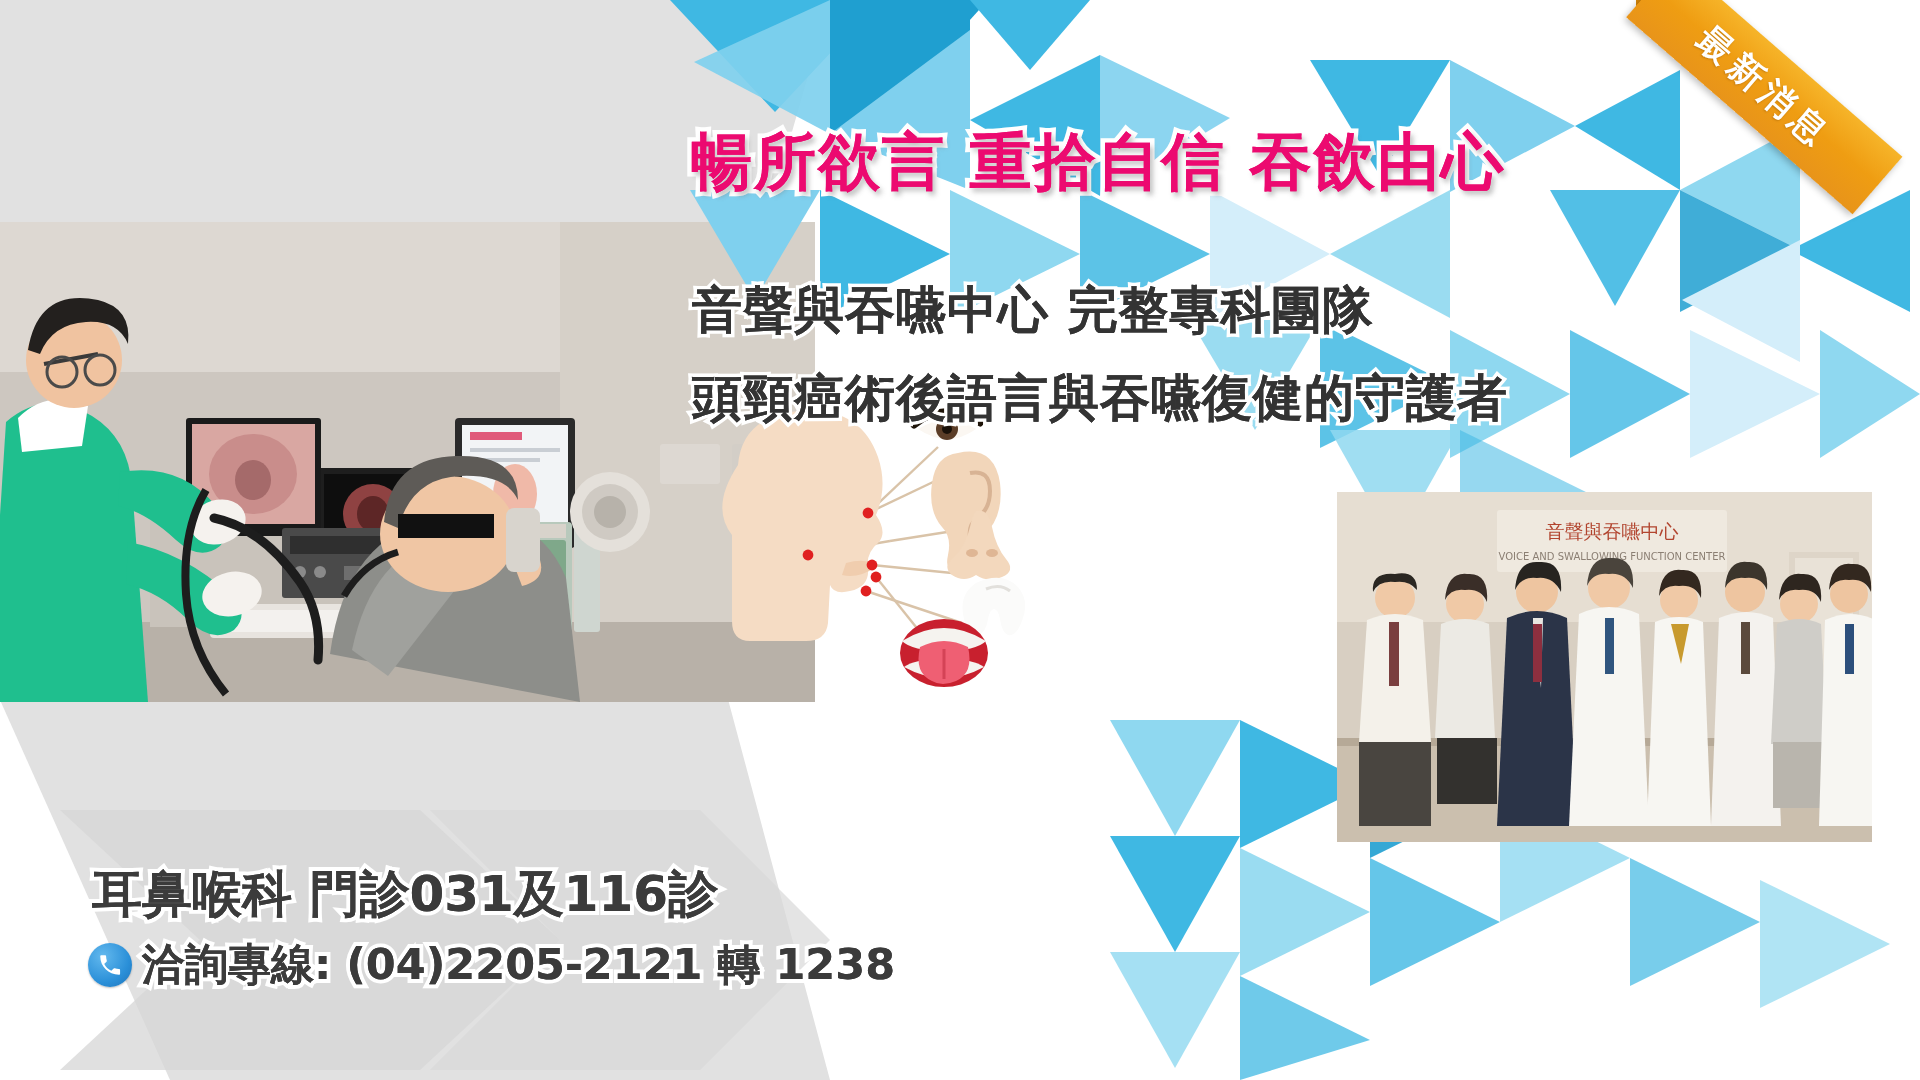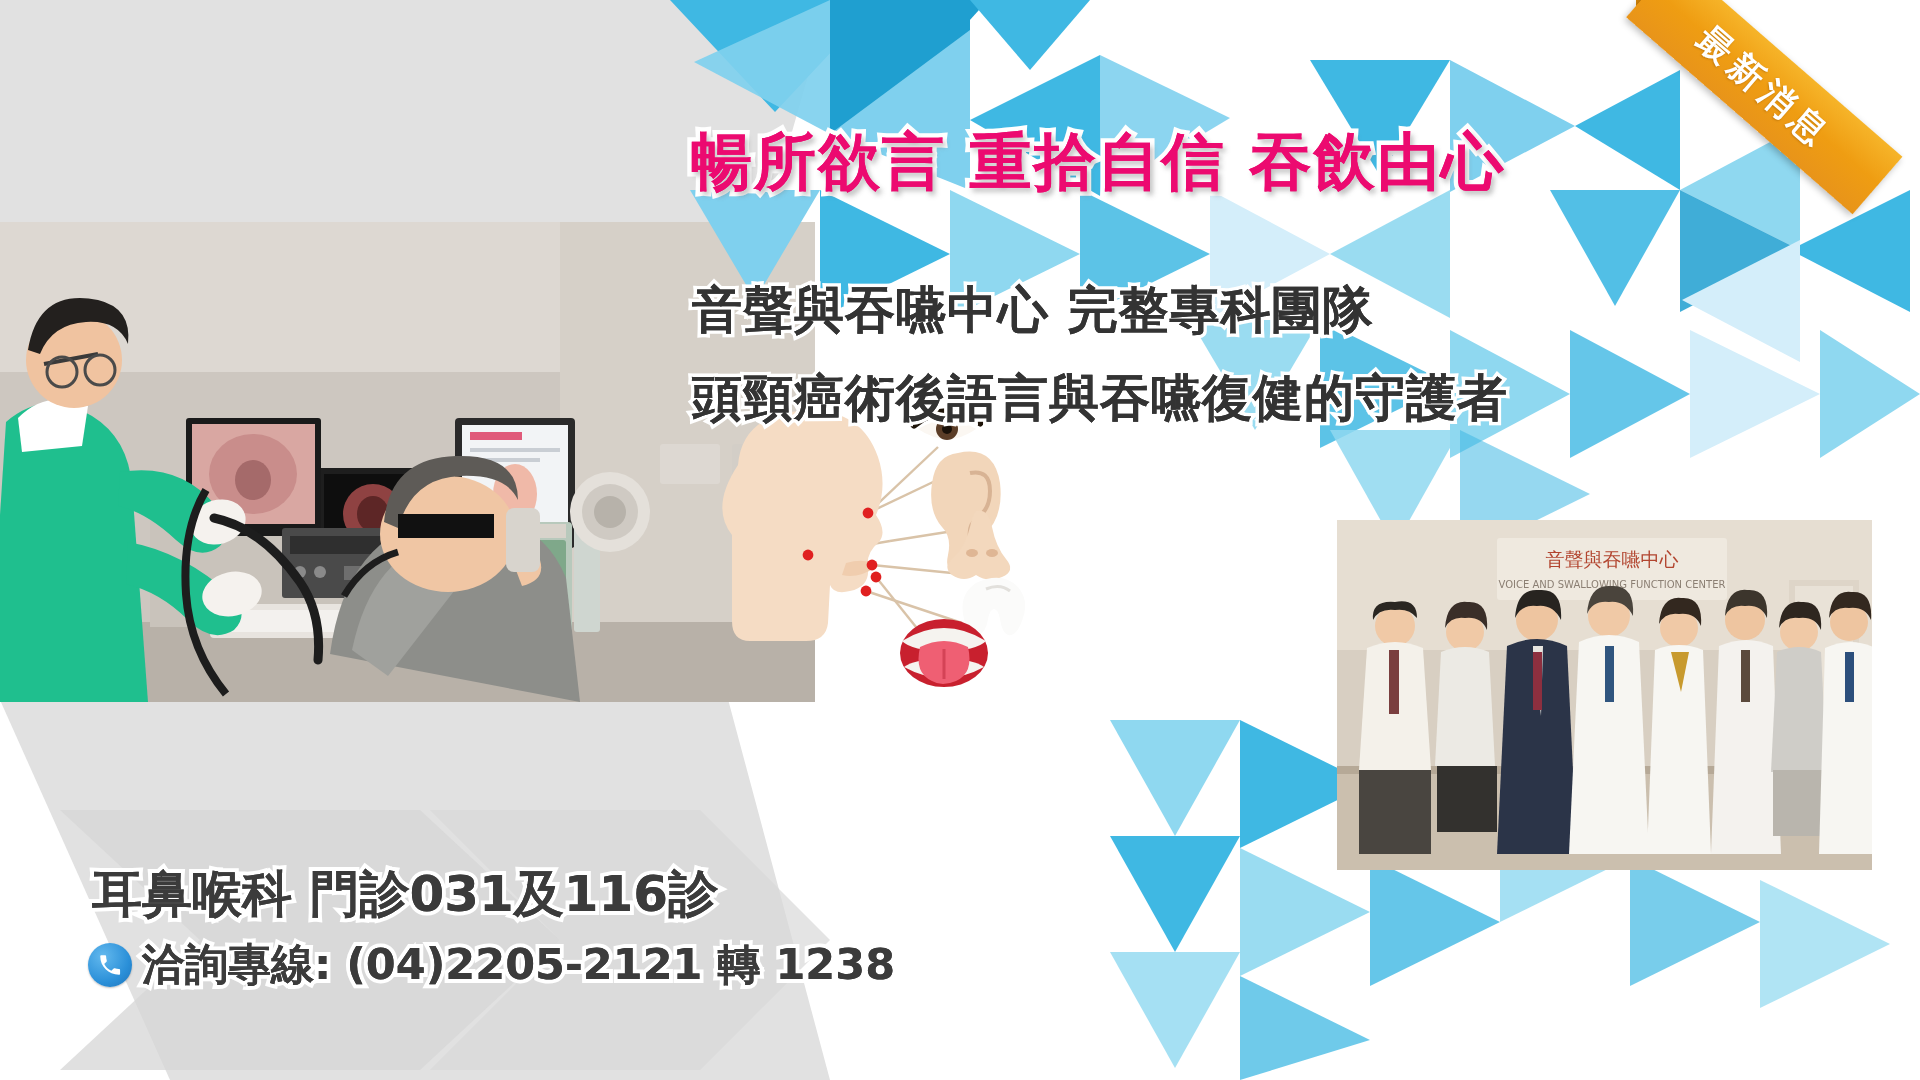--- a/index.html
+++ b/index.html
@@ -11,21 +11,21 @@
     overflow:hidden;
   }
   #banner{position:relative;width:1920px;height:1080px;overflow:hidden;background:#fff;}
 
   
   .photo{position:absolute;overflow:hidden;background:#cfcfcf;}
 
   
   #photo-endoscopy{left:0;top:222px;width:815px;height:480px;background:#b9b3ad;}
   
-  #photo-team{left:1337px;top:520px;width:535px;height:350px;background:#cdbfae;}
+  #photo-team{left:1337px;top:492px;width:535px;height:350px;background:#cdbfae;}
 
   
   #ribbon-wrap{position:absolute;right:-10px;top:-14px;width:300px;height:190px;pointer-events:none;}
   #ribbon{
     position:absolute;left:46px;top:-26px;
     width:300px;height:76px;
     background:linear-gradient(180deg,#f6b429 0%,#ef9d12 48%,#e8941a 100%);
     transform:rotate(41deg);
     transform-origin:left top;
     box-shadow:0 3px 7px rgba(0,0,0,.25);

